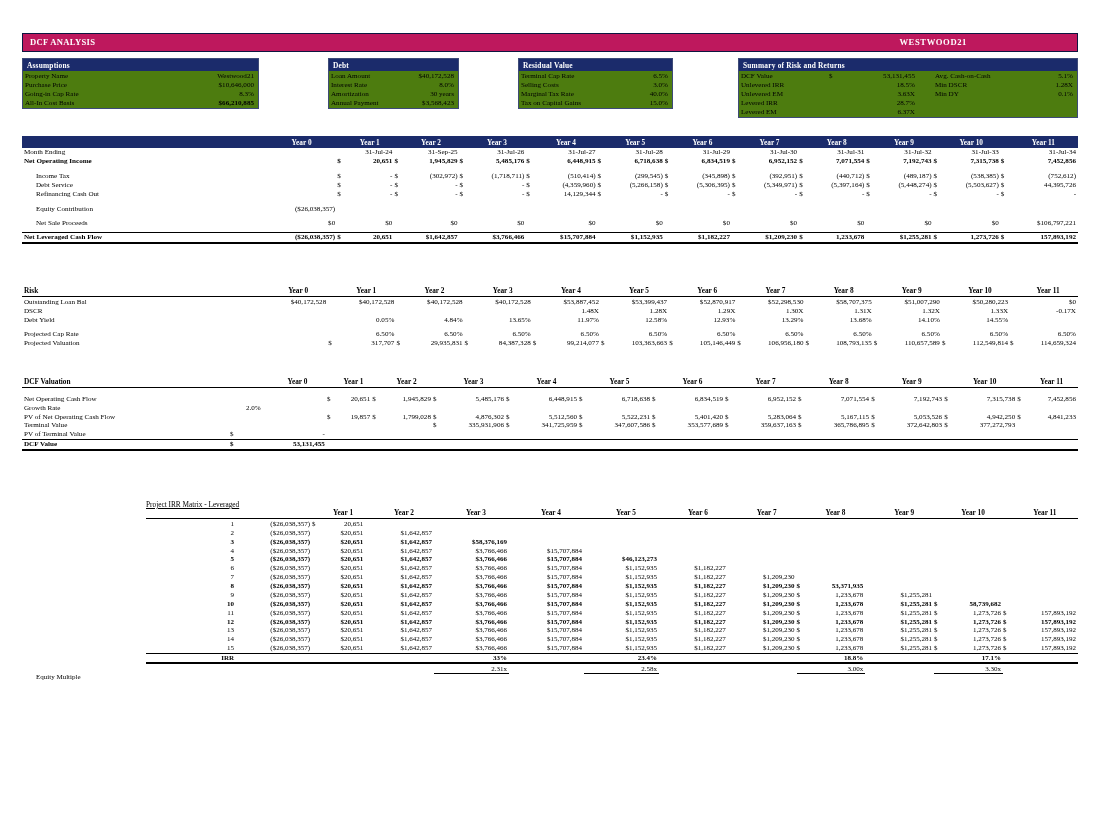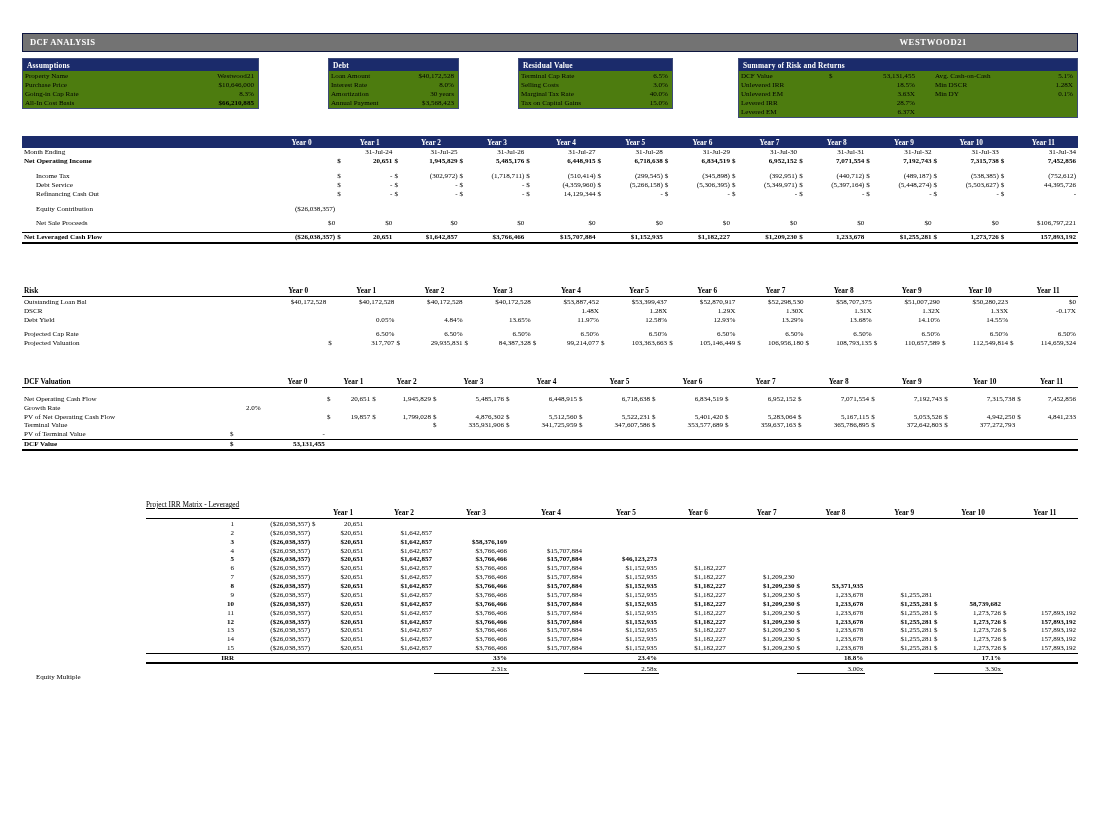--- a/index.html
+++ b/index.html
@@ -10,21 +10,21 @@
     font-size:7.2px;
     color:#000;
     -webkit-font-smoothing:none;
     overflow:hidden;
   }
   .page{position:relative;width:1100px;height:825px;}
 
   
   .titlebar{
     position:absolute;left:22px;top:33px;width:1056px;height:19px;
-    background:#737373;
+    background:#be185d;
     border:1px solid #0d1640;
     box-sizing:border-box;
   }
   .titlebar .t-left{
     position:absolute;left:7px;top:3px;
     color:#fff;font-weight:bold;font-size:8.6px;letter-spacing:.3px;
   }
   .titlebar .t-right{
     position:absolute;right:110px;top:3px;
     color:#fff;font-weight:bold;font-size:8.6px;letter-spacing:.6px;
@@ -231,21 +231,21 @@
           <td>Year 11</td>
     </tr>
 
     <tr>
       <td class="lbl">Month Ending</td>
       <td></td>
           <td class="num"></td>
       <td></td>
           <td class="num">31-Jul-24</td>
       <td></td>
-          <td class="num">31-Jul-25</td>
+          <td class="num">31-Sep-25</td>
       <td></td>
           <td class="num">31-Jul-26</td>
       <td></td>
           <td class="num">31-Jul-27</td>
       <td></td>
           <td class="num">31-Jul-28</td>
       <td></td>
           <td class="num">31-Jul-29</td>
       <td></td>
           <td class="num">31-Jul-30</td>

